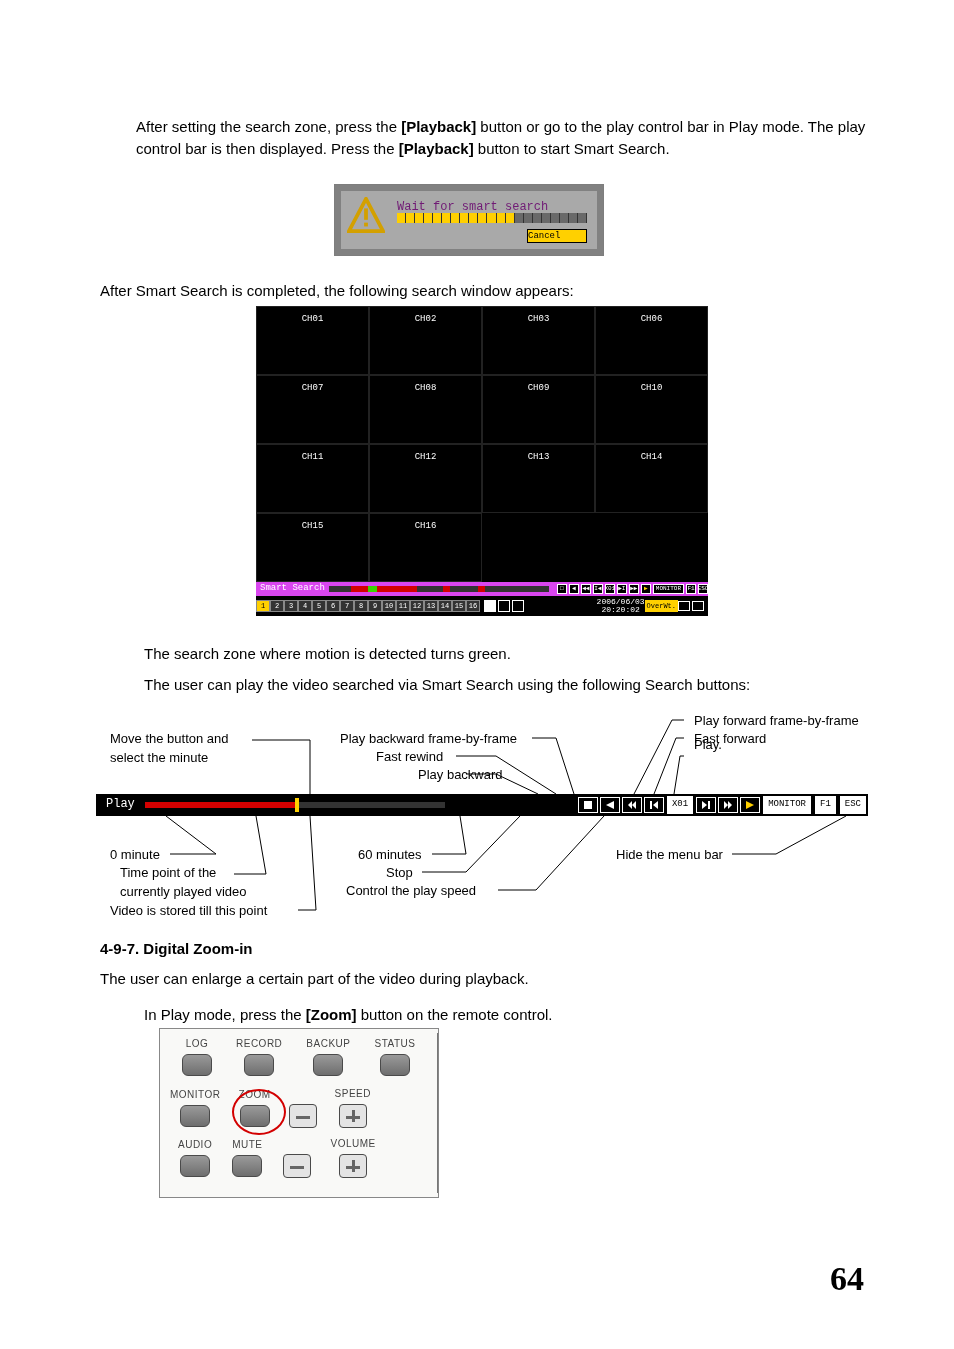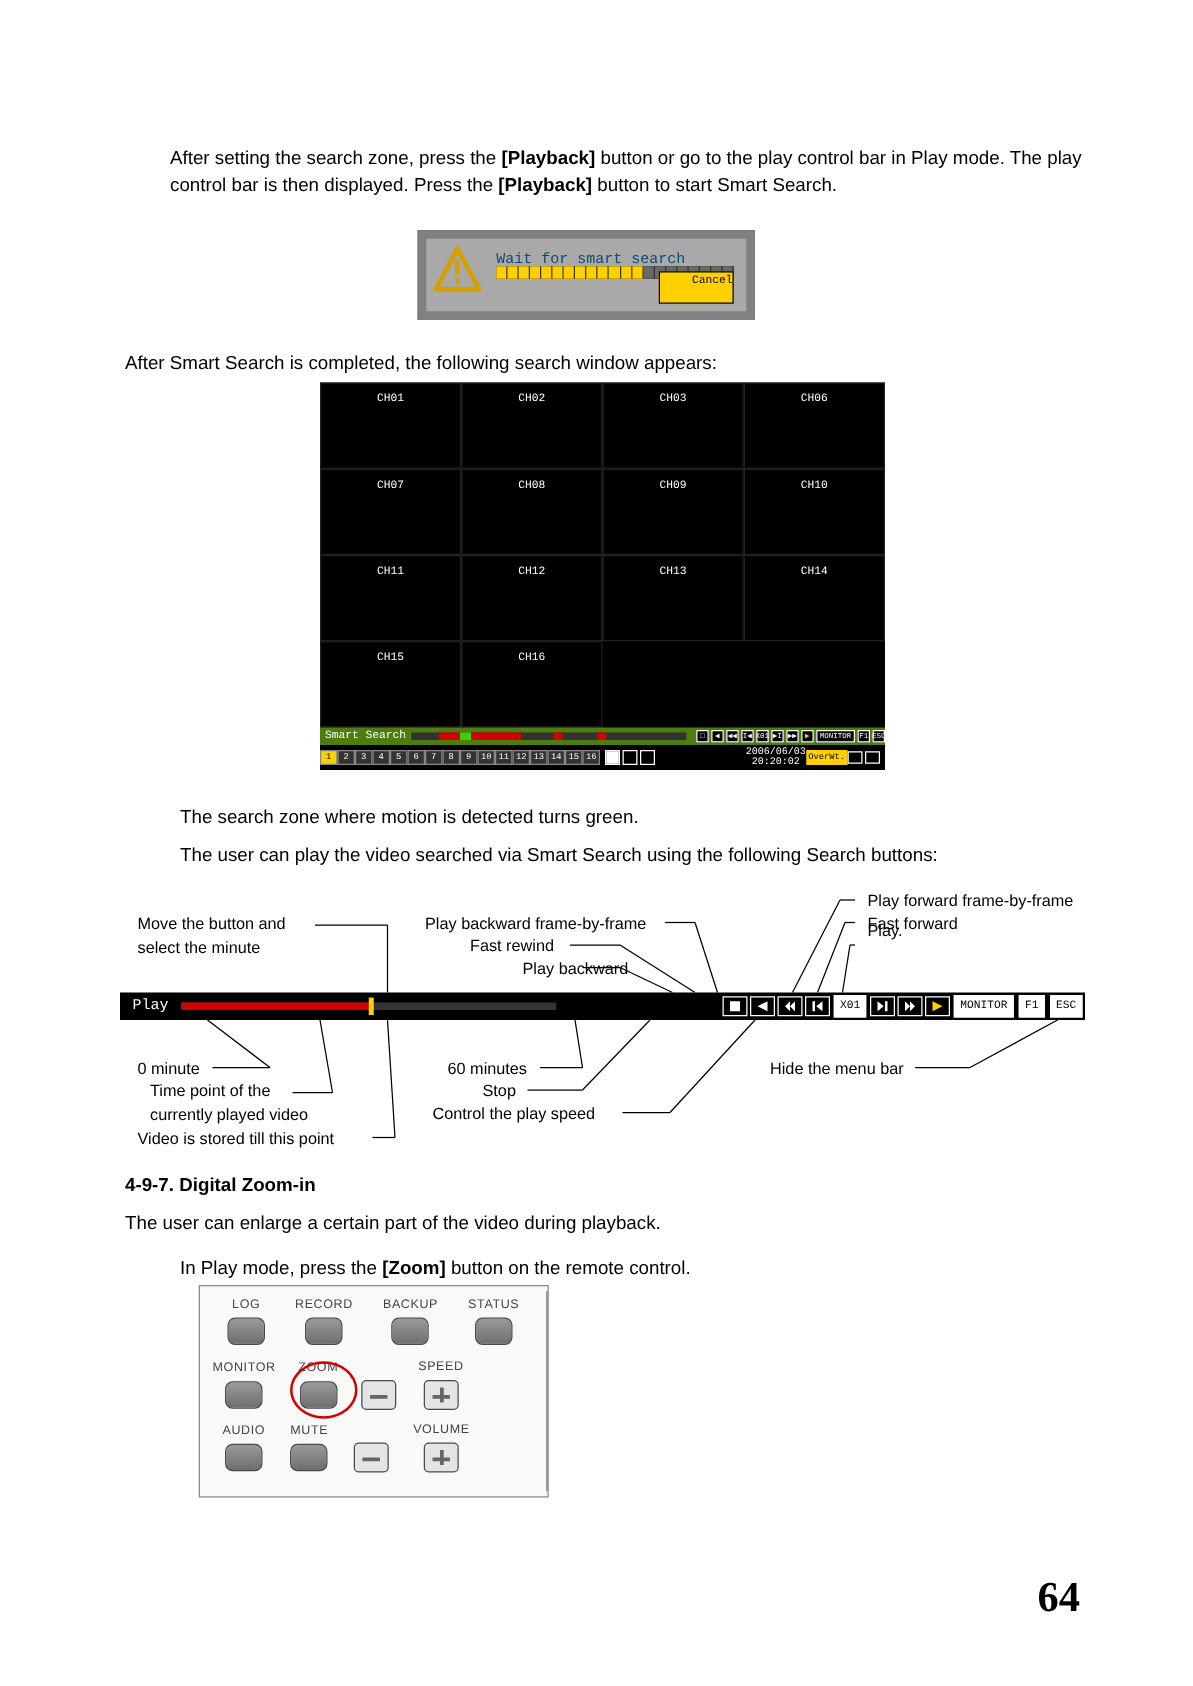--- a/index.html
+++ b/index.html
@@ -18,32 +18,32 @@
   .page *{box-sizing:border-box;}
   .abs{position:absolute;}
   .para{width:760px;}
   .bold{font-weight:700;}
   .page-number{position:absolute;right:90px;bottom:46px;font-family:"Times New Roman",Times,serif;font-size:34px;font-weight:700;}
   
   .ss-dialog{left:334px;top:184px;width:270px;height:72px;border:1px solid #7e7e7e;background:#818181;}
   .ss-dialog .inner{position:absolute;inset:6px 6px 6px 6px;background:#a9a9a9;}
   .ss-alert{position:absolute;left:6px;top:6px;width:38px;height:38px;}
   .ss-alert svg{width:100%;height:100%;}
-  .ss-text{position:absolute;left:56px;top:8px;font-family:"Courier New",monospace;font-size:12px;color:#0c4a6e;}
+  .ss-text{position:absolute;left:56px;top:8px;font-family:"Courier New",monospace;font-size:12px;color:#701a75;}
   .ss-bar{position:absolute;left:56px;top:22px;width:190px;height:10px;background:#000;display:flex;}
   .ss-bar .seg{flex:1;height:100%;border-right:1px solid #333;}
   .ss-bar .seg.on{background:#ffd000;}
   .ss-bar .seg.off{background:#696969;}
-  .ss-cancel{position:absolute;right:10px;bottom:6px;width:60px;height:26px;border:1px solid #000;background:#ffd000;font-family:"Courier New",monospace;font-size:9px;text-align:right;line-height:12px;color:#000;}
+  .ss-cancel{position:absolute;right:10px;bottom:6px;width:60px;height:14px;border:1px solid #000;background:#ffd000;font-family:"Courier New",monospace;font-size:9px;text-align:left;line-height:12px;color:#000;}
   
   .grid-win{left:256px;top:306px;width:452px;height:310px;background:#000;}
   .grid{display:grid;grid-template-columns:repeat(4,1fr);grid-template-rows:repeat(4,1fr);width:100%;height:276px;}
   .grid .cell{border:0.5px solid #222;color:#fff;font-family:"Courier New",monospace;font-size:9px;text-align:center;position:relative;}
   .grid .cell span{position:absolute;top:6px;left:0;right:0;}
-  .grid-tl{position:absolute;left:0;top:276px;width:100%;height:14px;background:#4d7c0f;display:flex;align-items:center;justify-content:flex-end;}
+  .grid-tl{position:absolute;left:0;top:276px;width:100%;height:14px;background:#d946ef;display:flex;align-items:center;justify-content:flex-end;}
   .grid-tl .label{color:#fff;font-family:"Courier New",monospace;font-size:9px;padding:0 4px;white-space:nowrap;}
   .grid-tl .track{flex:1;height:6px;background:#333;position:relative;margin-right:4px;}
   .grid-tl .track .motion{position:absolute;top:0;bottom:0;background:#d30000;}
   .grid-tl .track .motion.green{background:#3bd400;}
   .grid-tl .icons{display:flex;gap:2px;margin-left:4px;}
   .grid-tl .icons div{width:10px;height:10px;border:1px solid #fff;display:flex;align-items:center;justify-content:center;color:#fff;font-size:6px;font-family:"Courier New",monospace;background:#000;}
   .grid-tl .tag{background:#fff;color:#000;}
   .grid-bottom{position:absolute;left:0;top:290px;width:100%;height:20px;background:#000;display:flex;align-items:center;}
   .grid-bottom .tabs{display:flex;gap:0;}
   .grid-bottom .tab{width:14px;height:12px;border:1px solid #888;background:#333;color:#fff;font-family:"Courier New",monospace;font-size:7px;line-height:10px;text-align:center;}

